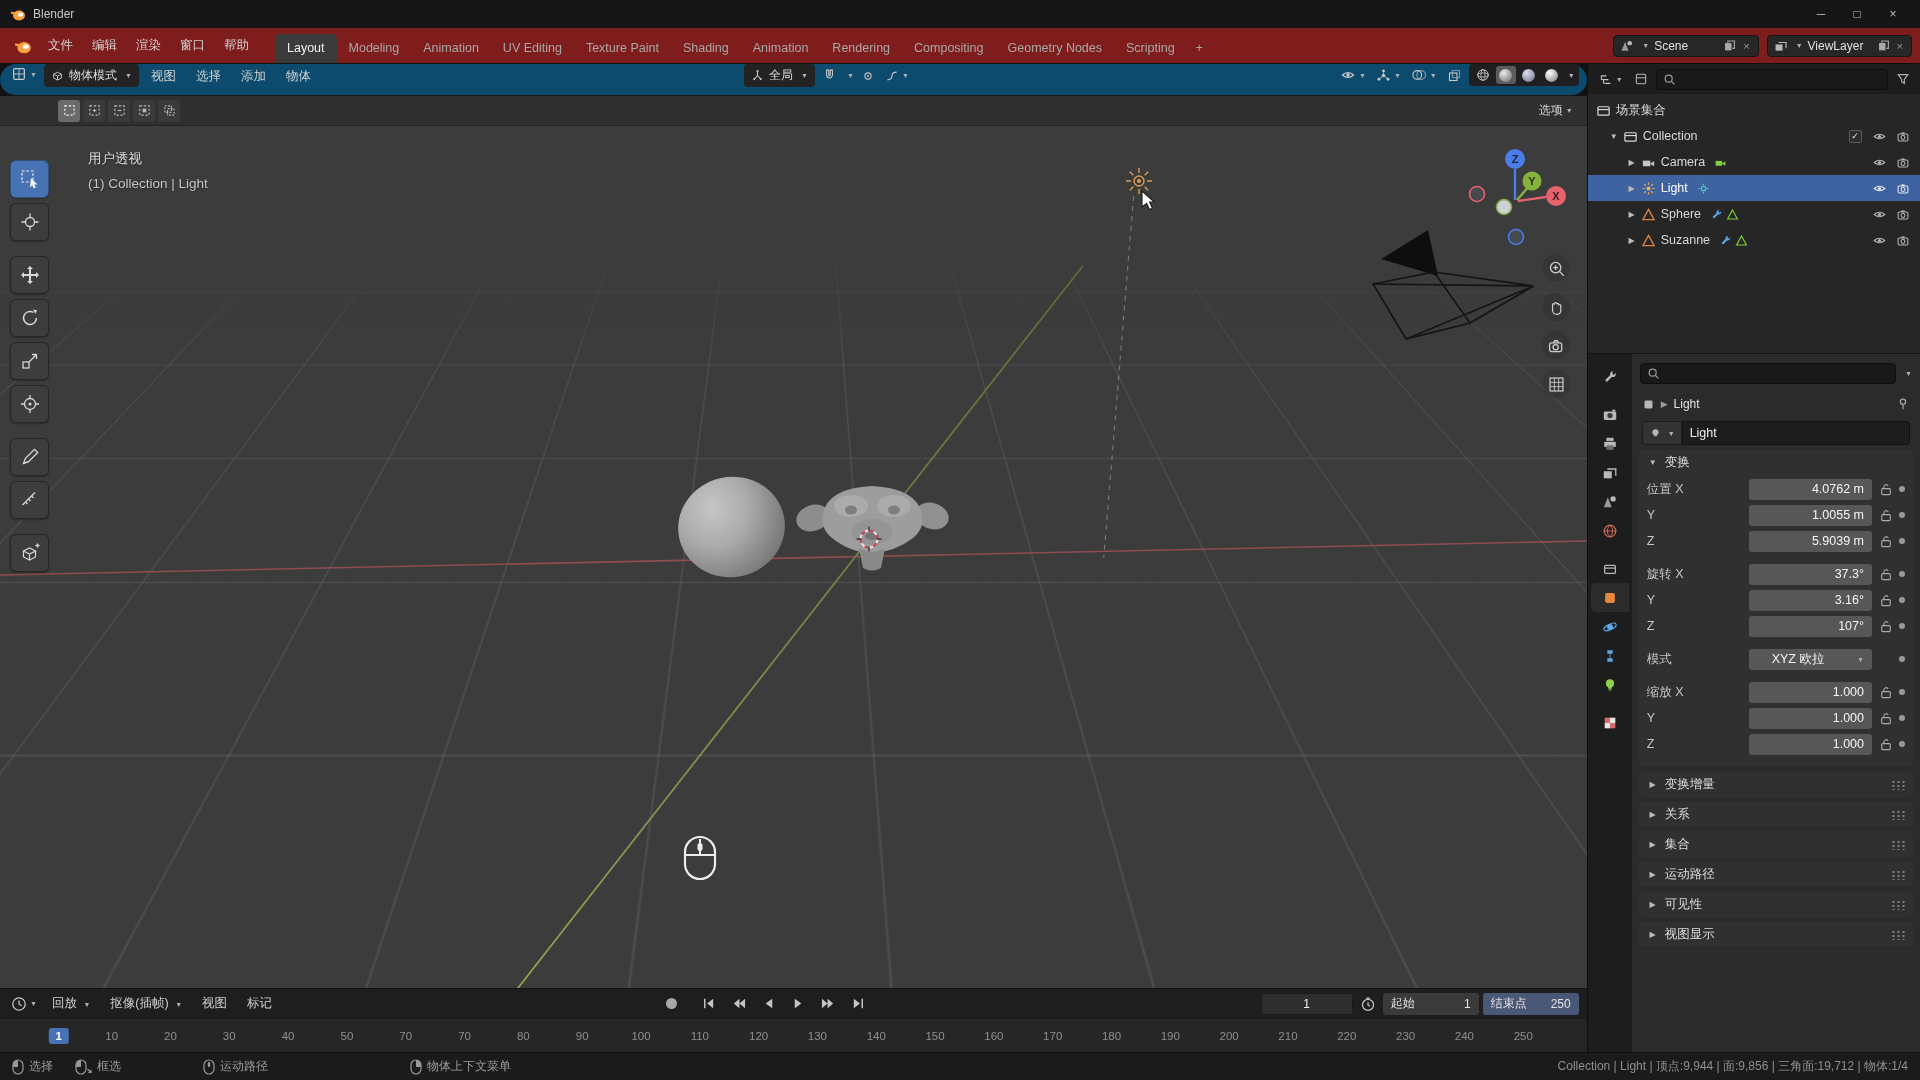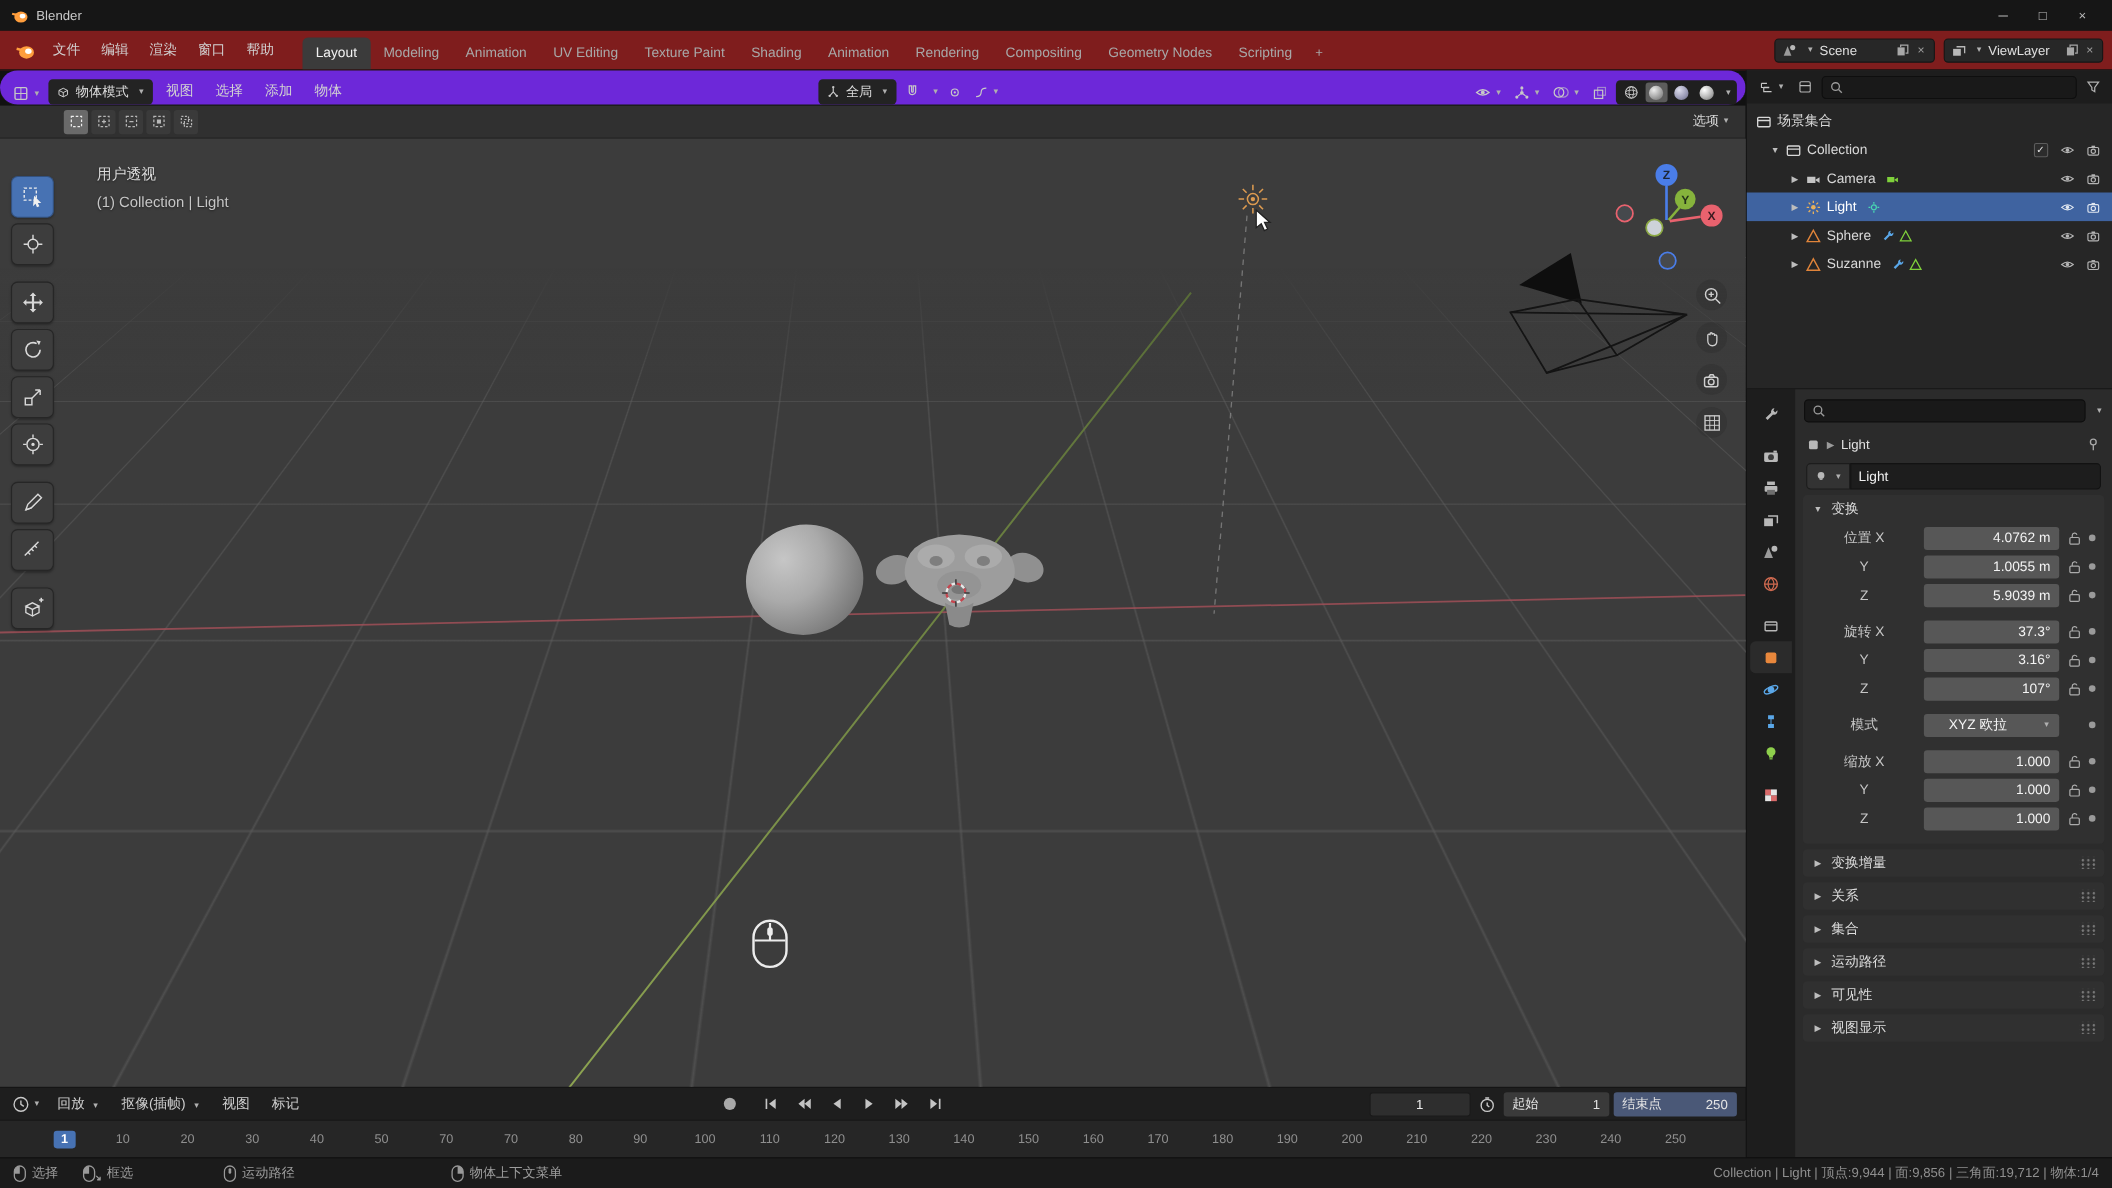--- a/index.html
+++ b/index.html
@@ -29,21 +29,21 @@
   .id-widget{display:flex;align-items:center;gap:5px;background:#272727;border:1px solid #161616;border-radius:4px;padding:3px 6px;}
   .id-widget .id-label{color:#e0e0e0;font-size:12px;min-width:64px;}
   .small-x{color:#9a9a9a;font-size:11px;padding:0 2px;}
 
   
   .main{flex:1;display:flex;min-height:0;}
   .left-col{width:1590px;display:flex;flex-direction:column;min-width:0;}
   .right-col{width:334px;display:flex;flex-direction:column;background:#232323;border-left:1px solid #0f0f0f;}
 
   
-  .vp-header{height:32px;flex:0 0 32px;background:#6d28d9;display:flex;align-items:flex-end;gap:4px;padding:0 8px;border-bottom:1px solid #191919;border-radius:16px;}
+  .vp-header{height:32px;flex:0 0 32px;background:#0c4a6e;display:flex;align-items:flex-start;gap:4px;padding:0 8px;border-bottom:1px solid #191919;border-radius:16px;}
   .vph-group{display:flex;align-items:center;gap:4px;}
   .chip{display:flex;align-items:center;gap:5px;background:#232323;border-radius:4px;padding:3px 7px;color:#dcdcdc;}
   .vp-menu{padding:4px 8px;color:#d2d2d2;font-size:12.5px;border-radius:3px;}
   .hdr-ico{display:flex;align-items:center;padding:2px 3px;border-radius:3px;}
   .shade-pill{display:flex;align-items:center;gap:3px;background:#1f1f1f;border-radius:4px;padding:2px 4px;}
   .shade-btn{width:20px;height:18px;display:flex;align-items:center;justify-content:center;border-radius:3px;}
   .shade-btn.active{background:#5c5c5c;}
   .sph{width:13px;height:13px;border-radius:50%;}
   .sph-solid{background:radial-gradient(circle at 35% 30%,#ececec,#9c9c9c 60%,#6c6c6c);}
   .sph-material{background:radial-gradient(circle at 35% 30%,#dcdcec,#9898b4 60%,#62627a);}
@@ -85,21 +85,21 @@
   
   .tl-header{height:30px;flex:0 0 30px;background:#1e1e1e;border-top:1px solid #141414;display:flex;align-items:center;gap:4px;padding:0 8px;}
   .tl-menu{padding:4px 8px;color:#d0d0d0;font-size:12.5px;}
   .transport{display:flex;align-items:center;gap:6px;margin:0 10px;}
   .tbtn{width:24px;height:22px;display:flex;align-items:center;justify-content:center;border-radius:3px;}
   .rec-btn{width:22px;height:22px;display:flex;align-items:center;justify-content:center;}
   .rec-dot{width:11px;height:11px;border-radius:50%;background:#a8a8a8;}
   .frame-field{width:92px;height:22px;background:#2e2e2e;border:1px solid #1a1a1a;border-radius:3px;display:flex;align-items:center;justify-content:center;color:#f0f0f0;}
   .range-chip{height:22px;border-radius:3px;display:flex;align-items:center;justify-content:space-between;padding:0 8px;gap:8px;color:#e4e4e4;}
   .start-chip{width:96px;background:#3a3a3a;}
-  .end-chip{width:112px;background:#4a5877;}
+  .end-chip{width:96px;background:#4a5877;}
   .tl-ruler{height:34px;flex:0 0 34px;background:#262626;border-top:1px solid #1a1a1a;position:relative;}
   .tl-num{position:absolute;top:50%;transform:translate(-50%,-50%);font-size:11.5px;color:#8f8f8f;white-space:nowrap;}
   .tl-num.tl-current{background:var(--accent,#4772b3);color:#fff;padding:2px 7px;border-radius:3px;font-weight:bold;}
 
   
   .statusbar{height:28px;flex:0 0 28px;background:#1b1b1b;border-top:1px solid #101010;display:flex;align-items:center;padding:0 12px;gap:22px;}
   .hint{display:flex;align-items:center;gap:5px;color:#9d9d9d;font-size:12px;}
   .hint.sp1{margin-left:60px;}
   .hint.sp2{margin-left:120px;}
   .status-stats{margin-left:auto;color:#8f8f8f;font-size:12px;white-space:nowrap;}
@@ -132,21 +132,21 @@
   .pin{margin-left:auto;}
   .name-row{display:flex;align-items:center;margin:10px 10px 0;}
   .name-ico{height:24px;display:flex;align-items:center;gap:3px;background:#333;border:1px solid #1c1c1c;border-radius:4px 0 0 4px;padding:0 6px;}
   .name-input{flex:1;height:24px;background:#1d1d1d;border:1px solid #121212;border-radius:0 4px 4px 0;color:#efefef;padding:0 7px;font-size:12.5px;outline:none;}
   .panel-section{background:#303030;border-radius:4px;margin:5px 7px 0;}
   .sec-header{height:25px;display:flex;align-items:center;gap:6px;padding:0 8px;color:#dcdcdc;font-size:12.5px;}
   .grip{margin-left:auto;width:15px;height:11px;background-image:radial-gradient(#7d7d7d 1px,transparent 1.4px);background-size:5px 4px;background-position:1px 1px;}
   .sec-body{padding:2px 8px 9px;}
   .prop-row{display:flex;align-items:center;height:24px;gap:6px;margin-bottom:2px;}
   .prop-row.grp-gap{margin-top:9px;}
-  .prop-label{flex:0 0 96px;text-align:center;color:#c6c6c6;font-size:12.5px;white-space:nowrap;}
+  .prop-label{flex:0 0 96px;text-align:left;color:#c6c6c6;font-size:12.5px;white-space:nowrap;}
   .prop-field{flex:1;height:21px;background:#575757;border-radius:3px;display:flex;align-items:center;justify-content:flex-end;padding:0 8px;color:#f4f4f4;font-size:12.5px;}
   .prop-field.dropdown{justify-content:space-between;padding-left:23px;align-items:center;}
   .lockslot{width:15px;display:flex;justify-content:center;}
   .anim-dot{width:6px;height:6px;border-radius:50%;background:#9a9a9a;flex:0 0 6px;}
 </style>
 </head>
 <body>
 
 <div class="app">
 

